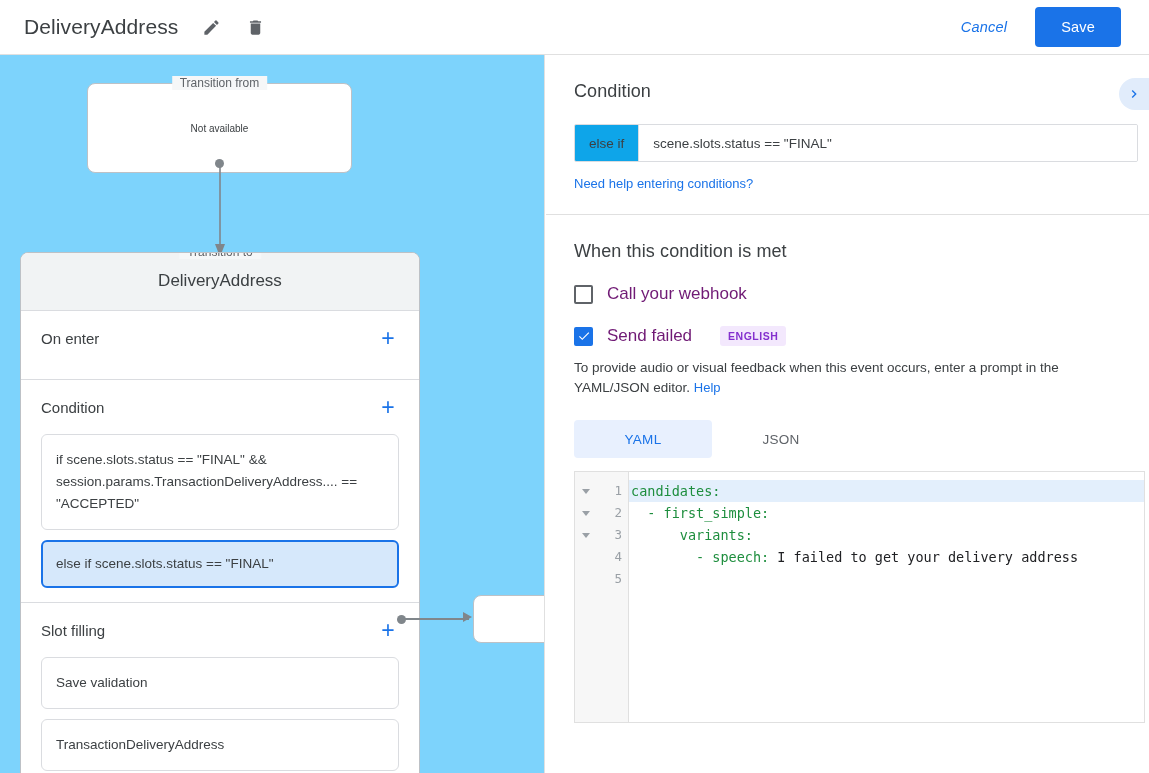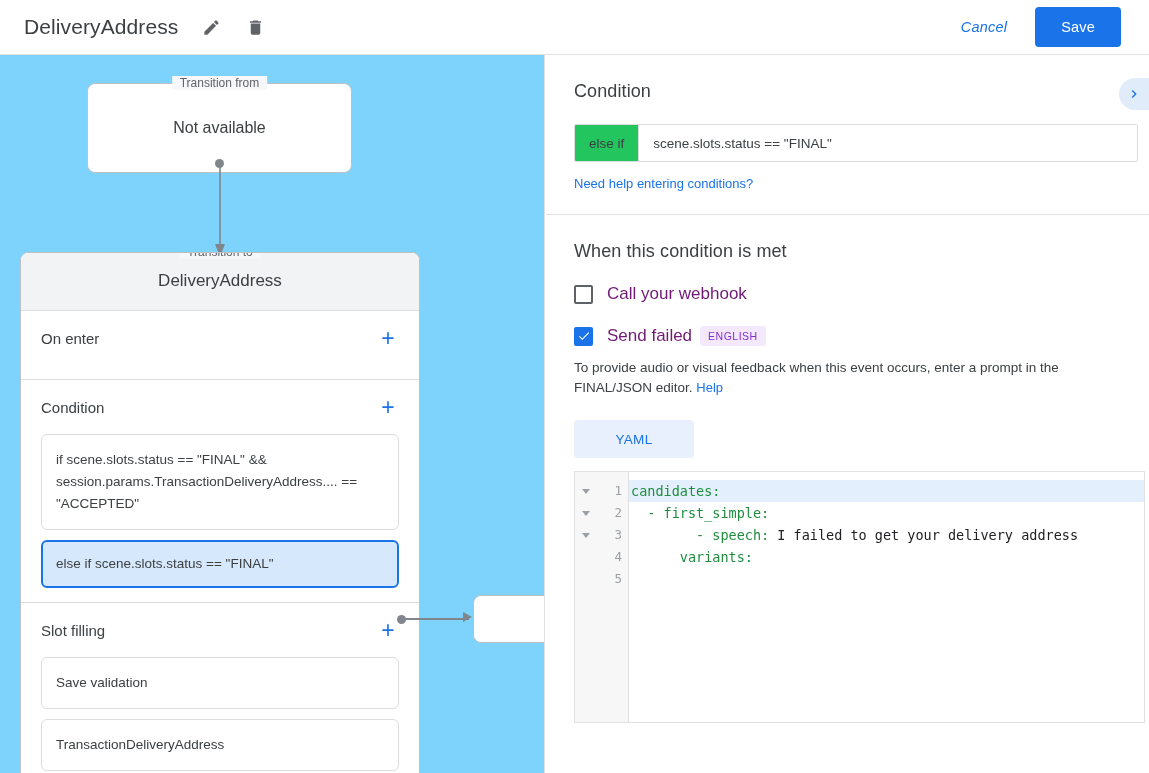--- a/index.html
+++ b/index.html
@@ -50,21 +50,21 @@
     background: #fff;
   }
   .fset .legend {
     position: absolute; top: -8px; left: 50%; transform: translateX(-50%);
     background: #f6f7f8; padding: 0 8px; font-size: 12px; color: #5f6368;
     white-space: nowrap;
   }
   #node-from { left: 87px; top: 28px; width: 265px; height: 90px; }
   #node-from .body {
     height: 100%; display: flex; align-items: center; justify-content: center;
-    font-size: 16px; color: #3c4043;
+    font-size: 10px; color: #3c4043;
   }
 
   
   .connector-v { position: absolute; left: 219px; top: 110px; width: 2px; height: 100px; }
   .dot { position: absolute; width: 9px; height: 9px; border-radius: 50%;
          background: #80868b; }
 
   #node-to {
     left: 20px; top: 197px; width: 400px; height: 530px;
     border: 1px solid #bdc1c6; border-radius: 8px; background: #fff;
@@ -125,21 +125,21 @@
   }
   .panel-sec { padding: 26px 28px 22px; border-bottom: 1px solid #e0e0e0; }
   .panel-sec.nob { border-bottom: none; }
   .panel-h { font-size: 18px; color: #3c4043; letter-spacing: .1px; }
 
   .cond-row {
     margin-top: 22px; display: flex; height: 38px; width: 564px;
     border: 1px solid #dadce0; border-radius: 2px; overflow: hidden; background: #fff;
   }
   .cond-prefix {
-    background: #22c55e; border-right: 1px solid #dadce0;
+    background: #0ea5e9; border-right: 1px solid #dadce0;
     display: flex; align-items: center; padding: 0 14px;
     font-size: 13.5px; color: #3c4043; white-space: nowrap;
   }
   .cond-input {
     flex: 1; border: none; outline: none; padding: 0 14px;
     font-size: 13.5px; color: #3c4043; font-family: inherit; background: #fff;
   }
   .link { color: #1a73e8; font-size: 13px; text-decoration: none; cursor: pointer; }
   .help-link { display: inline-block; margin-top: 14px; }
 
@@ -155,32 +155,32 @@
     width: 19px; height: 19px; border: 2px solid #5f6368; border-radius: 2px;
     background: #fff; cursor: pointer; flex: none;
   }
   .chk.on {
     background: #1a73e8; border-color: #1a73e8;
     display: flex; align-items: center; justify-content: center;
   }
   .chk.on svg { width: 14px; height: 14px; fill: #fff; }
   .chk-label { margin-left: 14px; font-size: 17px; color: #701a75; font-weight: 500; }
   .lang-badge {
-    margin-left: 8px; background: #f3e8fd; color: #8430ce;
-    font-size: 10.5px; font-weight: 400; letter-spacing: .5px;
+    margin-left: 28px; background: #f3e8fd; color: #8430ce;
+    font-size: 10.5px; font-weight: 700; letter-spacing: .5px;
     padding: 4px 8px; border-radius: 3px;
   }
   .desc {
     margin-top: 12px; font-size: 13.5px; color: #3c4043; line-height: 20px;
     max-width: 552px;
   }
 
   .tabs { display: flex; margin-top: 22px; }
   .tab {
-    width: 120px; height: 38px; display: flex; align-items: center;
+    width: 138px; height: 38px; display: flex; align-items: center;
     justify-content: center; font-size: 13.5px; font-weight: 500;
     letter-spacing: .3px; cursor: pointer; border-radius: 4px;
     color: #5f6368; background: transparent;
   }
   .tab.active { color: #1a73e8; background: #e8f0fe; }
 
   
   .editor {
     margin-top: 13px; width: 571px; height: 252px; position: relative;
     border: 1px solid #e0e0e0; border-top: 1px solid #e0e0e0;
@@ -318,26 +318,27 @@
         <div class="chk on">
           <svg viewBox="0 0 24 24">
               <path d="M9 16.17 4.83 12l-1.42 1.41L9 19 21 7l-1.41-1.41z"></path>
             </svg>
         </div>
         <span class="chk-label">Send failed</span>
         <span class="lang-badge">ENGLISH</span>
       </div>
 
       <div class="desc">
-        <span>To provide audio or visual feedback when this event occurs, enter a prompt in the FINAL/JSON editor.</span>
+        <span>To provide audio or visual feedback when this event occurs, enter a prompt in the YAML/JSON editor.</span>
         <a class="link">Help</a>
       </div>
 
       <div class="tabs">
         <div class="tab active">YAML</div>
+        <div class="tab">JSON</div>
       </div>
 
       <div class="editor">
         <div class="fold-gutter" id="fold-gutter">
             <div class="fold">
               <div class="tri"></div>
             </div>
             <div class="fold">
               <div class="tri"></div>
             </div>
@@ -350,20 +351,20 @@
         <div class="num-gutter" id="num-gutter">
             <div class="num">1</div>
             <div class="num">2</div>
             <div class="num">3</div>
             <div class="num">4</div>
             <div class="num">5</div>
           </div>
         <div class="code-area" id="code-area">
             <div class="cline hl"><span class="k">candidates:</span><span></span></div>
             <div class="cline"><span class="k">  - first_simple:</span><span></span></div>
+            <div class="cline"><span class="k">      variants:</span><span></span></div>
             <div class="cline"><span class="k">        - speech:</span><span> I failed to get your delivery address</span></div>
-            <div class="cline"><span class="k">      variants:</span><span></span></div>
             <div class="cline"><span class="k"></span><span></span></div>
           </div>
       </div>
     </div>
   </div>
 </div>
 
 </body></html>

